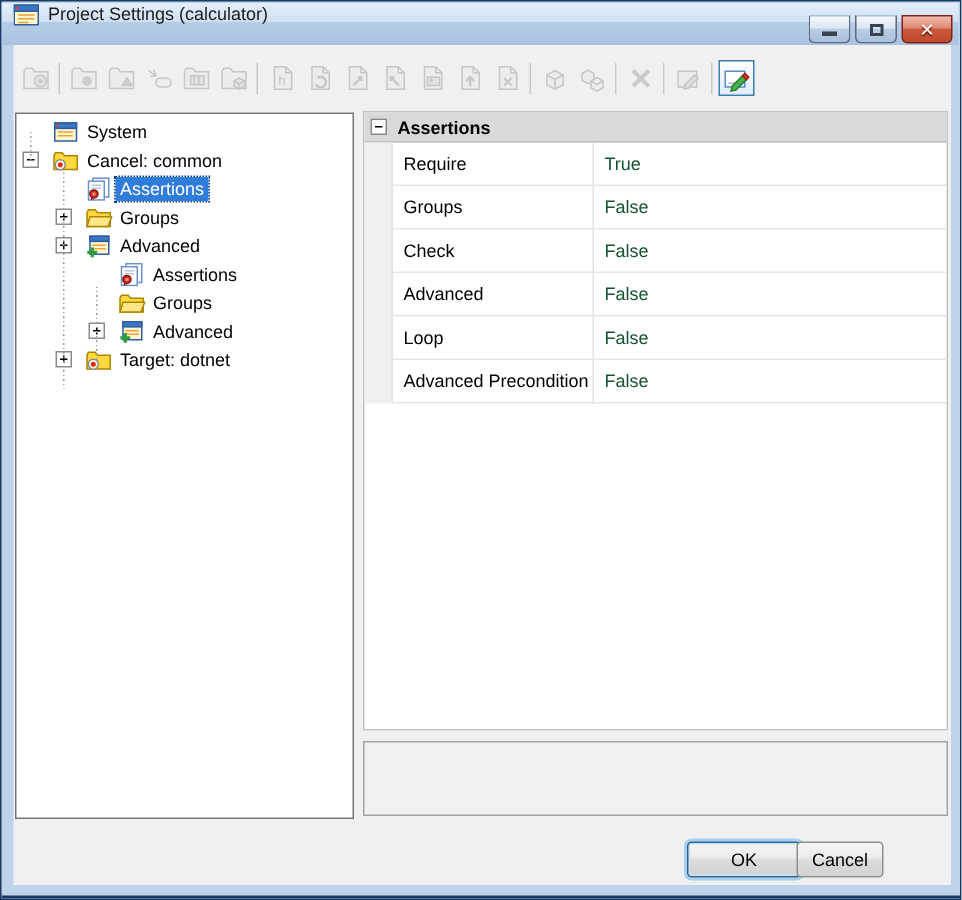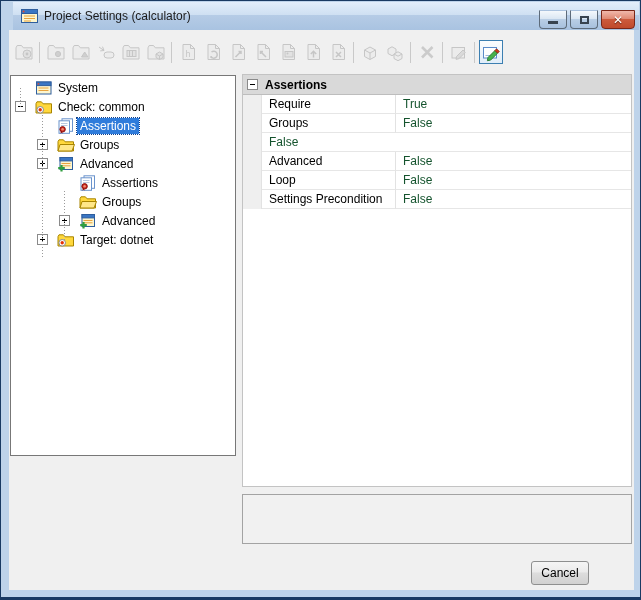--- a/index.html
+++ b/index.html
@@ -1,56 +1,56 @@
 <!DOCTYPE html>
 <html><head>
 <meta charset="utf-8">
 <style>
   html,body{margin:0;padding:0;background:#c8c8c8;font-family:"Liberation Sans","DejaVu Sans",sans-serif;}
   .window{position:relative;width:641px;height:600px;background:#bed3ea;border:1px solid #1a3a63;box-sizing:border-box;overflow:hidden;}
   
-  .titlebar{position:absolute;left:12px;top:1px;right:1px;height:28px;
+  .titlebar{position:absolute;left:0;top:1px;right:1px;height:28px;
     background:linear-gradient(#e3eefb 0%,#cfe0f2 45%,#b6cce6 46%,#a9c3e1 100%);
-    display:flex;align-items:center;}
+    display:flex;}
   .title-icon{width:17px;height:16px;margin-left:8px;flex:0 0 auto;}
   .title-text{margin-left:6px;font-size:12px;color:#1b1b1b;white-space:nowrap;}
   .winbtns{position:absolute;top:8px;right:4px;display:flex;}
   .winbtn{width:28px;height:19px;margin-left:3px;border:1px solid #5d6b7a;border-radius:0 0 4px 4px;border-top-color:#8fa6b700;
     background:linear-gradient(#f4f8fc 0%,#dbe7f3 45%,#b9cee5 50%,#a7c0dd 100%);
     box-sizing:border-box;display:flex;align-items:center;justify-content:center;position:relative;}
   .winbtn.close{width:34px;background:linear-gradient(#f0b8ab 0%,#e08a74 45%,#cc5a3c 50%,#c04a2c 100%);border-color:#7a2617;}
   .glyph-min{width:10px;height:3px;background:#38434f;margin-top:6px;}
   .glyph-max{width:9px;height:8px;border:2px solid #38434f;box-sizing:border-box;background:transparent;}
   .glyph-close{color:#fff;font-size:12px;font-weight:bold;line-height:1;text-shadow:0 1px 1px #5a1a0a;}
   
   .content{position:absolute;left:8px;top:29px;width:625px;height:560px;background:#f0f0f0;}
   
   .toolbar{position:absolute;left:2px;top:9px;height:26px;display:flex;align-items:center;}
   .tb-btn{width:24px;height:24px;display:flex;align-items:center;justify-content:center;margin:0 0.5px;}
   .tb-btn.toggled{border:1px solid #3c7fb1;background:linear-gradient(#fcfdfe,#e0edf9);box-sizing:border-box;}
   .tb-sep{width:1px;height:21px;background:#c9c9c9;margin:0 3px;}
   
-  .tree-panel{position:absolute;left:1px;top:45px;width:226px;height:381px;background:#fff;border:1px solid #777;box-sizing:border-box;overflow:hidden;}
+  .tree-panel{position:absolute;left:1px;top:45px;width:226px;height:471px;background:#fff;border:1px solid #777;box-sizing:border-box;overflow:hidden;}
   .tree-inner{position:relative;padding-top:2px;}
   .tree-row{position:relative;height:19px;display:flex;align-items:center;}
   .tree-spacer{flex:0 0 auto;height:1px;}
   .exp-slot{flex:0 0 20px;display:flex;align-items:center;}
   .expander{width:9px;height:9px;border:1px solid #8a8a8a;background:#fff;position:relative;}
   .expander::before{content:"";position:absolute;left:2px;top:4px;width:5px;height:1px;background:#000;}
   .expander.plus::after{content:"";position:absolute;left:4px;top:2px;width:1px;height:5px;background:#000;}
   .tree-ico{flex:0 0 20px;height:16px;}
   .tree-label{font-size:12px;color:#000;padding:1px 3px;white-space:nowrap;}
   .tree-label.selected{background:#2f7cdb;color:#fff;outline:1px dotted #0f3f8c;}
   .guide{position:absolute;width:1px;background-image:repeating-linear-gradient(to bottom,#9a9a9a 0 1px,transparent 1px 3px);}
   
   .prop-panel{position:absolute;left:233px;top:44px;width:390px;height:413px;background:#fff;border:1px solid #c3c3c3;box-sizing:border-box;}
   .prop-header{display:flex;align-items:center;height:19px;background:#d9d9d9;border-bottom:1px solid #bdbdbd;}
   .prop-header .expander{margin-left:4px;}
   .prop-header-label{font-size:12px;font-weight:bold;margin-left:7px;color:#000;}
-  .prop-row{display:flex;height:19px;align-items:stretch;font-size:12px;}
+  .prop-row{display:flex;height:29px;align-items:stretch;font-size:12px;}
   .prop-gutter{flex:0 0 18px;background:#efefef;border-right:1px solid #e2e2e2;}
   .prop-name{flex:0 0 126px;border-bottom:1px solid #e6e6e6;border-right:1px solid #e2e2e2;display:flex;align-items:center;padding-left:7px;color:#000;}
   .prop-value{flex:1 1 auto;border-bottom:1px solid #e6e6e6;display:flex;align-items:center;padding-left:7px;color:#14532d;}
   
   .desc-box{position:absolute;left:233px;top:464px;width:390px;height:50px;background:#f1f1f1;border:1px solid #a3a3a3;box-sizing:border-box;font-size:12px;color:#333;padding:4px 6px;}
   
   .dlg-btn{position:absolute;height:24px;font-size:12px;color:#000;display:flex;align-items:center;justify-content:center;
     background:linear-gradient(#f5f5f5 0%,#ebebeb 45%,#dddddd 50%,#d1d1d1 100%);
     border:1px solid #8e8f8f;border-radius:3px;box-sizing:border-box;}
   .dlg-btn.default{border-color:#2c628b;box-shadow:0 0 0 2px #a6d0f1, inset 0 0 0 1px #c9e3f6;}
@@ -233,21 +233,21 @@
           <div class="tree-row">
             <span class="tree-spacer" style="width: 4px;"></span>
             <span class="exp-slot">
               <span class="expander"></span>
             </span>
             <span class="tree-ico"><svg width="18" height="16" viewBox="0 0 18 16">
                 <path d="M1 14 V4.6 l1-1.8 h4.4 l1.7 2 h8.4 V14 z" fill="#ffd83d" stroke="#a98500"></path>
                 <circle cx="5.2" cy="10.8" r="3.3" fill="#fff" stroke="#8a8a8a"></circle>
                 <circle cx="5.2" cy="10.8" r="1.7" fill="#e53000"></circle>
               </svg></span>
-            <span class="tree-label">Check: common</span>
+            <span class="tree-label">Cancel: common</span>
           </div>
           <div class="tree-row">
             <span class="tree-spacer" style="width: 26px;"></span>
             <span class="exp-slot"></span>
             <span class="tree-ico"><svg width="18" height="16" viewBox="0 0 18 16">
                 <rect x="5" y="0.8" width="10.5" height="12.5" fill="#fff" stroke="#6a93cc"></rect>
                 <rect x="2" y="2.8" width="10.5" height="12.5" fill="#fff" stroke="#6a93cc"></rect>
                 <path d="M4 5.5 h6.5 M4 7.5 h6.5" stroke="#b8c8e0"></path>
                 <path d="M4.5 12.5 l-1.3 3 1.8-0.8 1 1.5 z" fill="#8a1010"></path>
                 <circle cx="5.6" cy="11.3" r="2.7" fill="#cc2a1e" stroke="#8a1010"></circle>
@@ -343,39 +343,41 @@
             <div class="prop-name">Require</div>
             <div class="prop-value">True</div>
           </div>
           <div class="prop-row">
             <div class="prop-gutter"></div>
             <div class="prop-name">Groups</div>
             <div class="prop-value">False</div>
           </div>
           <div class="prop-row">
             <div class="prop-gutter"></div>
+            <div class="prop-name">Check</div>
             <div class="prop-value">False</div>
           </div>
           <div class="prop-row">
             <div class="prop-gutter"></div>
             <div class="prop-name">Advanced</div>
             <div class="prop-value">False</div>
           </div>
           <div class="prop-row">
             <div class="prop-gutter"></div>
             <div class="prop-name">Loop</div>
             <div class="prop-value">False</div>
           </div>
           <div class="prop-row">
             <div class="prop-gutter"></div>
-            <div class="prop-name">Settings Precondition</div>
+            <div class="prop-name">Advanced Precondition</div>
             <div class="prop-value">False</div>
           </div>
         </div>
     </div>
 
     <div class="desc-box"></div>
 
+    <div class="dlg-btn default btn-ok">OK</div>
     <div class="dlg-btn btn-cancel">Cancel</div>
   </div>
 
   <div class="frame-bottom"></div>
 </div>
 
 </body></html>

